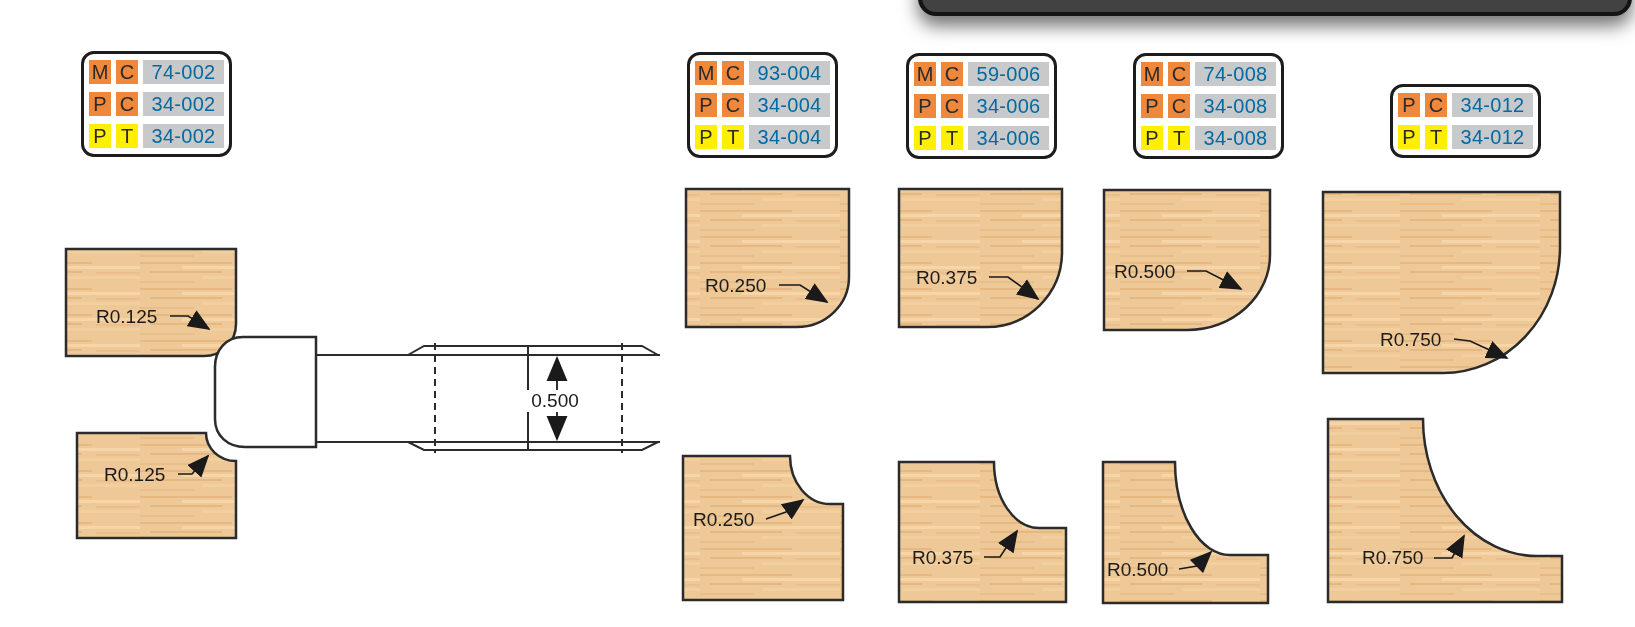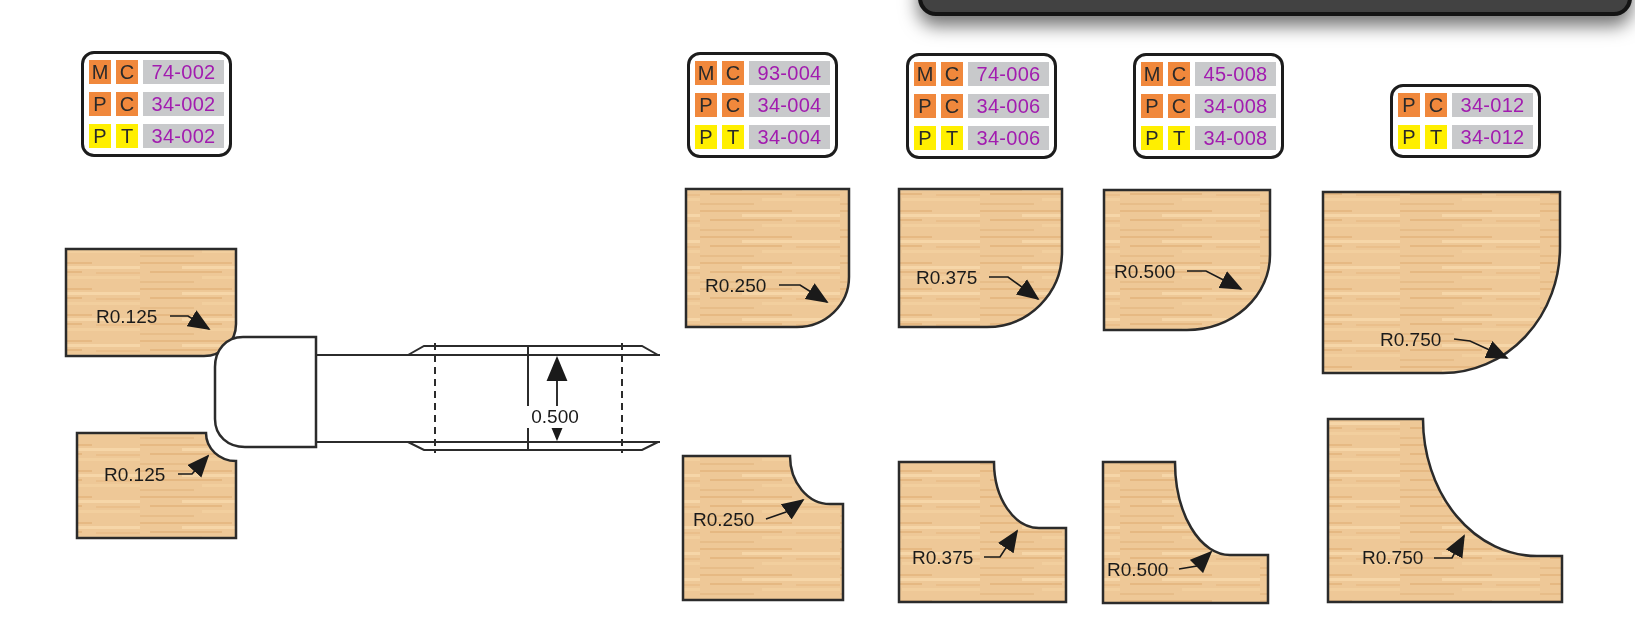--- a/index.html
+++ b/index.html
@@ -14,25 +14,25 @@
 
   
   .plabel{position:absolute;background:#ffffff;border:3px solid #1c1c1c;border-radius:13px;
           padding:6px 5px;display:flex;flex-direction:column;gap:8px;width:151px;box-sizing:border-box;}
   .prow{display:flex;gap:5px;height:24px;}
   .sq{width:22px;height:24px;display:flex;align-items:center;justify-content:center;
       font-size:20px;color:#2a2a2a;}
   .sq.orange{background:#f0883c;}
   .sq.yellow{background:#ffef00;}
   .code{flex:1;background:#c8c9cb;display:flex;align-items:center;justify-content:center;
-        font-size:20px;color:#a21caf;letter-spacing:.3px;}
+        font-size:20px;color:#0369a1;letter-spacing:.3px;}
 
   
   .rlabel{position:absolute;font-size:19px;color:#1a1a1a;white-space:nowrap;}
-  .dim{position:absolute;left:523px;top:406px;width:64px;text-align:center;
+  .dim{position:absolute;left:523px;top:390px;width:64px;text-align:center;
        font-size:19px;color:#1a1a1a;background:#ffffff;}
 </style>
 </head>
 <body>
 
 <div class="canvas">
 
   <div class="banner"></div>
 
   <svg class="art" width="1635" height="627" viewBox="0 0 1635 627">
@@ -125,39 +125,39 @@
       <span class="sq yellow">P</span>
       <span class="sq yellow">T</span>
       <span class="code">34-004</span>
     </div>
   </div>
 
   <div class="plabel" style="left:906px;top:53px">
     <div class="prow">
       <span class="sq orange">M</span>
       <span class="sq orange">C</span>
-      <span class="code">74-006</span>
+      <span class="code">59-006</span>
     </div>
     <div class="prow">
       <span class="sq orange">P</span>
       <span class="sq orange">C</span>
       <span class="code">34-006</span>
     </div>
     <div class="prow">
       <span class="sq yellow">P</span>
       <span class="sq yellow">T</span>
       <span class="code">34-006</span>
     </div>
   </div>
 
   <div class="plabel" style="left:1133px;top:53px">
     <div class="prow">
       <span class="sq orange">M</span>
       <span class="sq orange">C</span>
-      <span class="code">45-008</span>
+      <span class="code">74-008</span>
     </div>
     <div class="prow">
       <span class="sq orange">P</span>
       <span class="sq orange">C</span>
       <span class="code">34-008</span>
     </div>
     <div class="prow">
       <span class="sq yellow">P</span>
       <span class="sq yellow">T</span>
       <span class="code">34-008</span>

